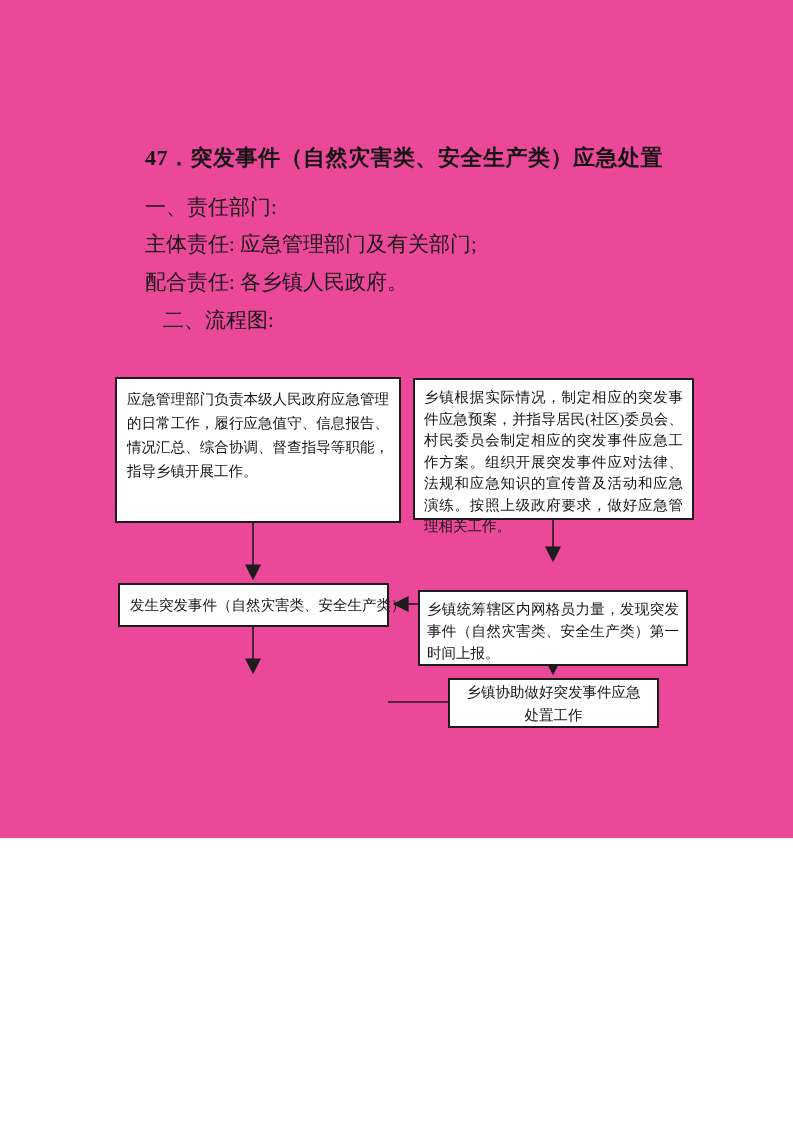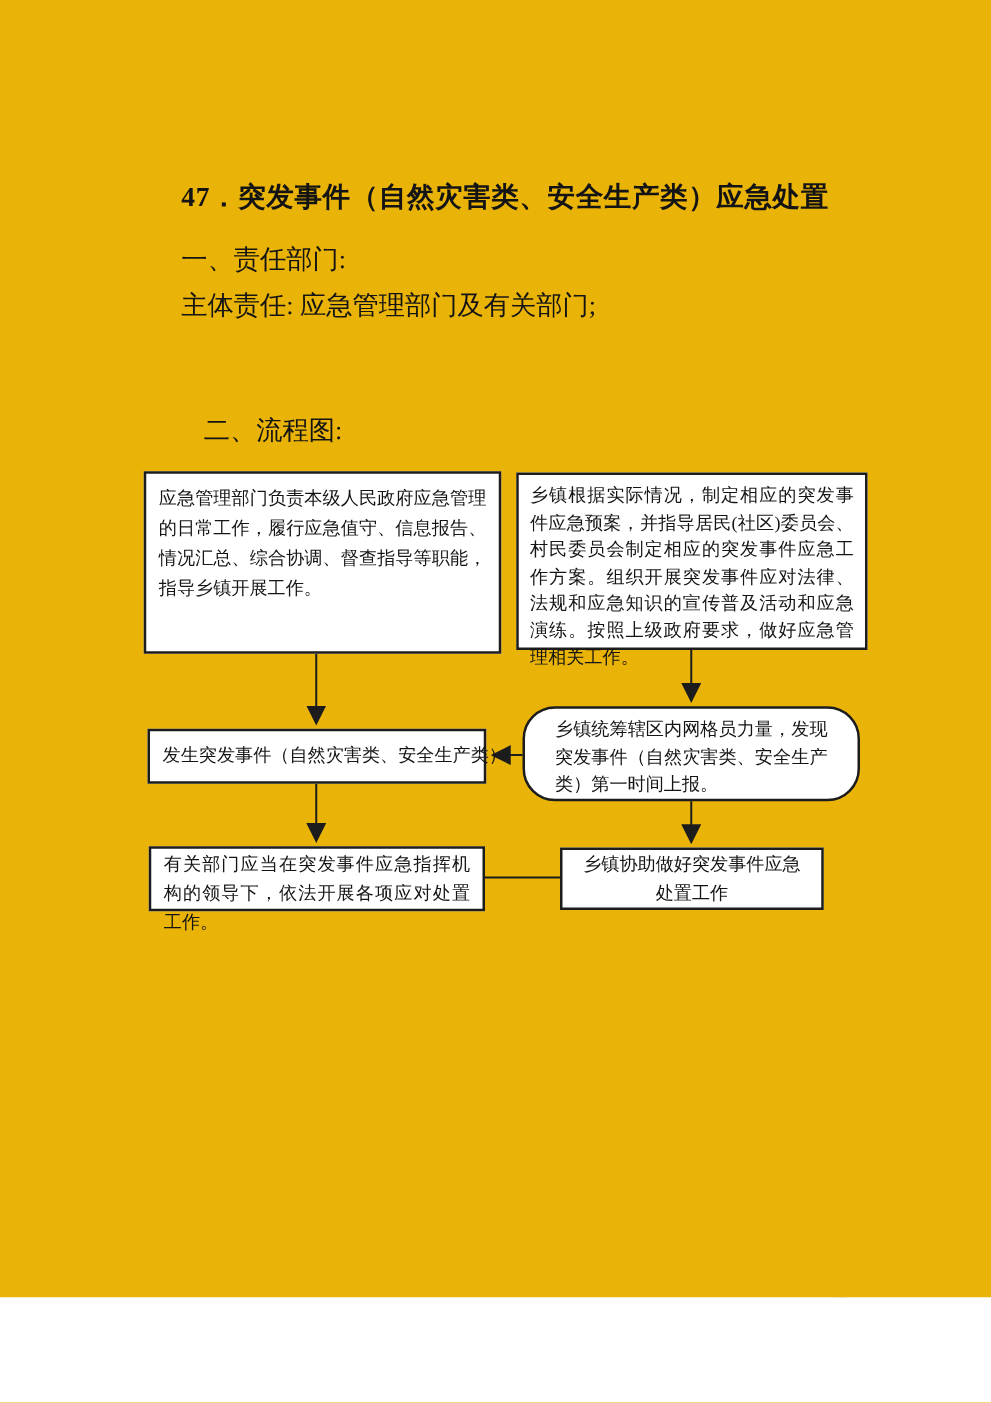--- a/index.html
+++ b/index.html
@@ -1,20 +1,20 @@
 <!DOCTYPE html>
 <html><head>
 <meta charset="utf-8">
 <style>
   html, body { margin: 0; padding: 0; background: #ffffff; }
   .page {
     position: relative;
     width: 793px;
-    height: 1038px;
-    background: #eab308;
+    height: 838px;
+    background: #ec4899;
     color: #141414;
     font-family: "Liberation Serif", "DejaVu Serif", serif;
     overflow: hidden;
   }
   .doc-title {
     position: absolute;
     left: 145px;
     top: 143px;
     font-size: 22px;
     font-weight: bold;
@@ -23,21 +23,21 @@
   }
   .doc-line {
     position: absolute;
     left: 145px;
     font-size: 21px;
     white-space: nowrap;
   }
   #line-sec1    { top: 193px; }
   #line-main    { top: 230px; }
   #line-support { top: 268px; }
-  #line-sec2    { top: 306px; left: 163px; margin-top: 24px; }
+  #line-sec2    { top: 306px; left: 163px; }
 
   .flow-svg {
     position: absolute;
     left: 0; top: 0;
     width: 793px; height: 1122px;
     pointer-events: none;
   }
   .fbox {
     position: absolute;
     box-sizing: border-box;
@@ -46,21 +46,21 @@
     font-size: 14.5px;
     line-height: 24px;
     padding: 8px 10px;
     text-align: justify;
     text-justify: inter-ideograph;
   }
   #box-a { left: 115px; top: 377px; width: 286px; height: 146px; }
   #box-b { left: 413px; top: 378px; width: 281px; height: 142px; line-height: 21.5px; padding: 7px 9px; }
   #box-c { left: 118px; top: 583px; width: 271px; height: 44px; padding: 0 10px;
            display: flex; align-items: center; white-space: nowrap; text-align: right; }
-  #box-d { left: 418px; top: 565px; width: 270px; height: 76px; line-height: 22px; padding: 6px 24px; border-radius: 26px; }
+  #box-d { left: 418px; top: 590px; width: 270px; height: 76px; line-height: 22px; padding: 6px 7px; }
   #box-e { left: 119px; top: 677px; width: 269px; height: 52px; line-height: 23px; padding: 2px 10px; }
   #box-f { left: 448px; top: 678px; width: 211px; height: 50px; line-height: 23px; padding: 1px 12px; text-align: center; }
 
   .page-number {
     position: absolute;
     left: 600px;
     top: 1036px;
     width: 140px;
     text-align: center;
     font-size: 15px;
@@ -71,20 +71,21 @@
 </style>
 </head>
 <body>
 
 <div class="page">
 
   <div class="doc-title">47．突发事件（自然灾害类、安全生产类）应急处置</div>
 
   <div class="doc-line" id="line-sec1">一、责任部门:</div>
   <div class="doc-line" id="line-main">主体责任: 应急管理部门及有关部门;</div>
+  <div class="doc-line" id="line-support">配合责任: 各乡镇人民政府。</div>
   <div class="doc-line" id="line-sec2">二、流程图:</div>
 
   <svg class="flow-svg" viewBox="0 0 793 1122" xmlns="http://www.w3.org/2000/svg">
     <defs>
       <marker id="arrowhead" markerWidth="10" markerHeight="10" refX="8.5" refY="5" orient="auto">
         <path d="M0,0 L10,5 L0,10 Z" fill="#1c1c1c"></path>
       </marker>
     </defs>
 
     <line x1="253" y1="523" x2="253" y2="578" stroke="#1c1c1c" stroke-width="1.6" marker-end="url(#arrowhead)"></line>
@@ -97,18 +98,17 @@
 
     <line x1="553" y1="641" x2="553" y2="673" stroke="#1c1c1c" stroke-width="1.6" marker-end="url(#arrowhead)"></line>
 
     <line x1="388" y1="702" x2="449" y2="702" stroke="#1c1c1c" stroke-width="1.6"></line>
   </svg>
 
   <div class="fbox" id="box-b">乡镇根据实际情况，制定相应的突发事件应急预案，并指导居民(社区)委员会、村民委员会制定相应的突发事件应急工作方案。组织开展突发事件应对法律、法规和应急知识的宣传普及活动和应急演练。按照上级政府要求，做好应急管理相关工作。</div>
   <div class="fbox" id="box-a">应急管理部门负责本级人民政府应急管理的日常工作，履行应急值守、信息报告、情况汇总、综合协调、督查指导等职能，指导乡镇开展工作。</div>
   <div class="fbox" id="box-c">发生突发事件（自然灾害类、安全生产类）</div>
   <div class="fbox" id="box-d">乡镇统筹辖区内网格员力量，发现突发事件（自然灾害类、安全生产类）第一时间上报。</div>
-  <div class="fbox" id="box-e">有关部门应当在突发事件应急指挥机构的领导下，依法开展各项应对处置工作。</div>
   <div class="fbox" id="box-f">乡镇协助做好突发事件应急处置工作</div>
 
   <div class="page-number">— 47 —</div>
 
 </div>
 
 </body></html>

